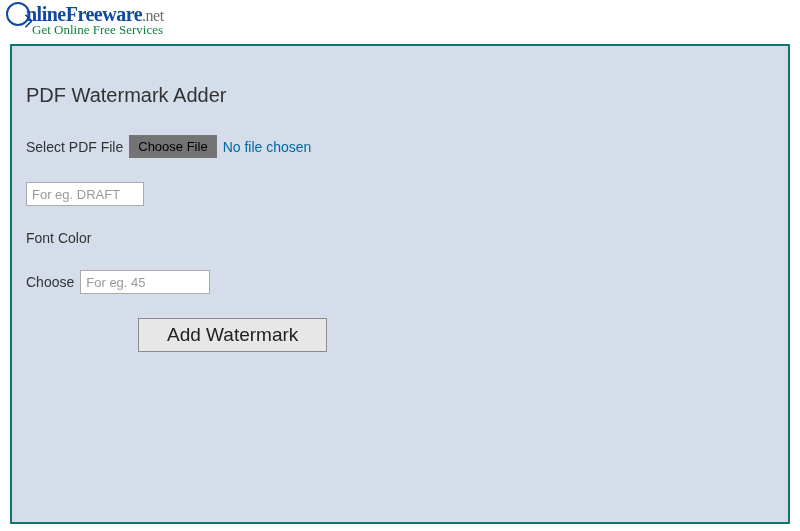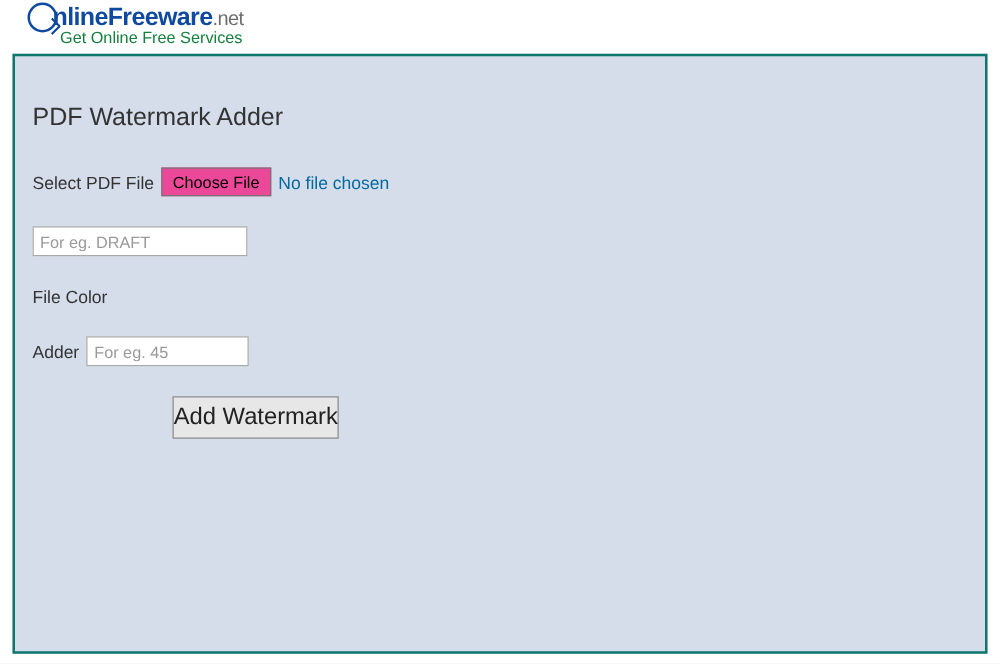--- a/index.html
+++ b/index.html
@@ -8,21 +8,22 @@
       box-sizing: border-box;
     }
     body {
       font-family: Arial, Helvetica, sans-serif;
       background: #ffffff;
       width: 800px;
       height: 531px;
       overflow: hidden;
     }
     .header {
-      padding: 2px 0 0 22px;
+      padding: 2px 0 0 6px;
+      font-family: Liberation Serif, serif;
     }
     .logo-wrap {
       display: flex;
       align-items: center;
     }
     .logo-icon {
       width: 24px;
       height: 24px;
       border: 2px solid #0f4aa0;
       border-radius: 50%;
@@ -76,51 +77,51 @@
       font-size: 14px;
       color: #333;
     }
     .field-label {
       margin-right: 6px;
     }
     .file-btn {
       font-family: Arial, sans-serif;
       font-size: 13px;
       padding: 3px 8px;
-      background: #ec4899;
+      background: #737373;
       border: 1px solid #767676;
       cursor: pointer;
       margin-right: 6px;
     }
     .file-status {
       font-size: 14px;
       color: #0369a1;
     }
     .text-input {
       font-family: Arial, sans-serif;
       font-size: 13px;
       padding: 3px 5px;
       border: 1px solid #a9a9a9;
       background: #fff;
       height: 24px;
     }
     .text-input::placeholder {
       color: #9a9a9a;
     }
-    .w142 { width: 172px; }
+    .w142 { width: 118px; }
     .w136 { width: 136px; }
     .w130 { width: 130px; }
     .submit-row {
       margin-top: 4px;
       padding-left: 112px;
     }
     .submit-btn {
       font-family: Arial, sans-serif;
       font-size: 19px;
-      padding: 5px 0;
+      padding: 5px 28px;
       background: #e7e7e7;
       border: 1px solid #8a8a8a;
       cursor: pointer;
       color: #222;
     }
   </style>
 </head>
 <body>
 
 <div class="header">
@@ -140,25 +141,25 @@
     <span class="field-label">Select PDF File</span>
     <button class="file-btn">Choose File</button>
     <span class="file-status">No file chosen</span>
   </div>
 
   <div class="field-row">
     <input type="text" class="text-input w142" placeholder="For eg. DRAFT" style="">
   </div>
 
   <div class="field-row">
-    <span class="field-label">File Color</span>
+    <span class="field-label">Font Color</span>
   </div>
 
 
   <div class="field-row">
-    <span class="field-label">Adder</span>
+    <span class="field-label">Choose</span>
     <input type="text" class="text-input w130" placeholder="For eg. 45" style="">
   </div>
 
   <div class="submit-row">
     <button class="submit-btn">Add Watermark</button>
   </div>
 </div>
 
 </body></html>

